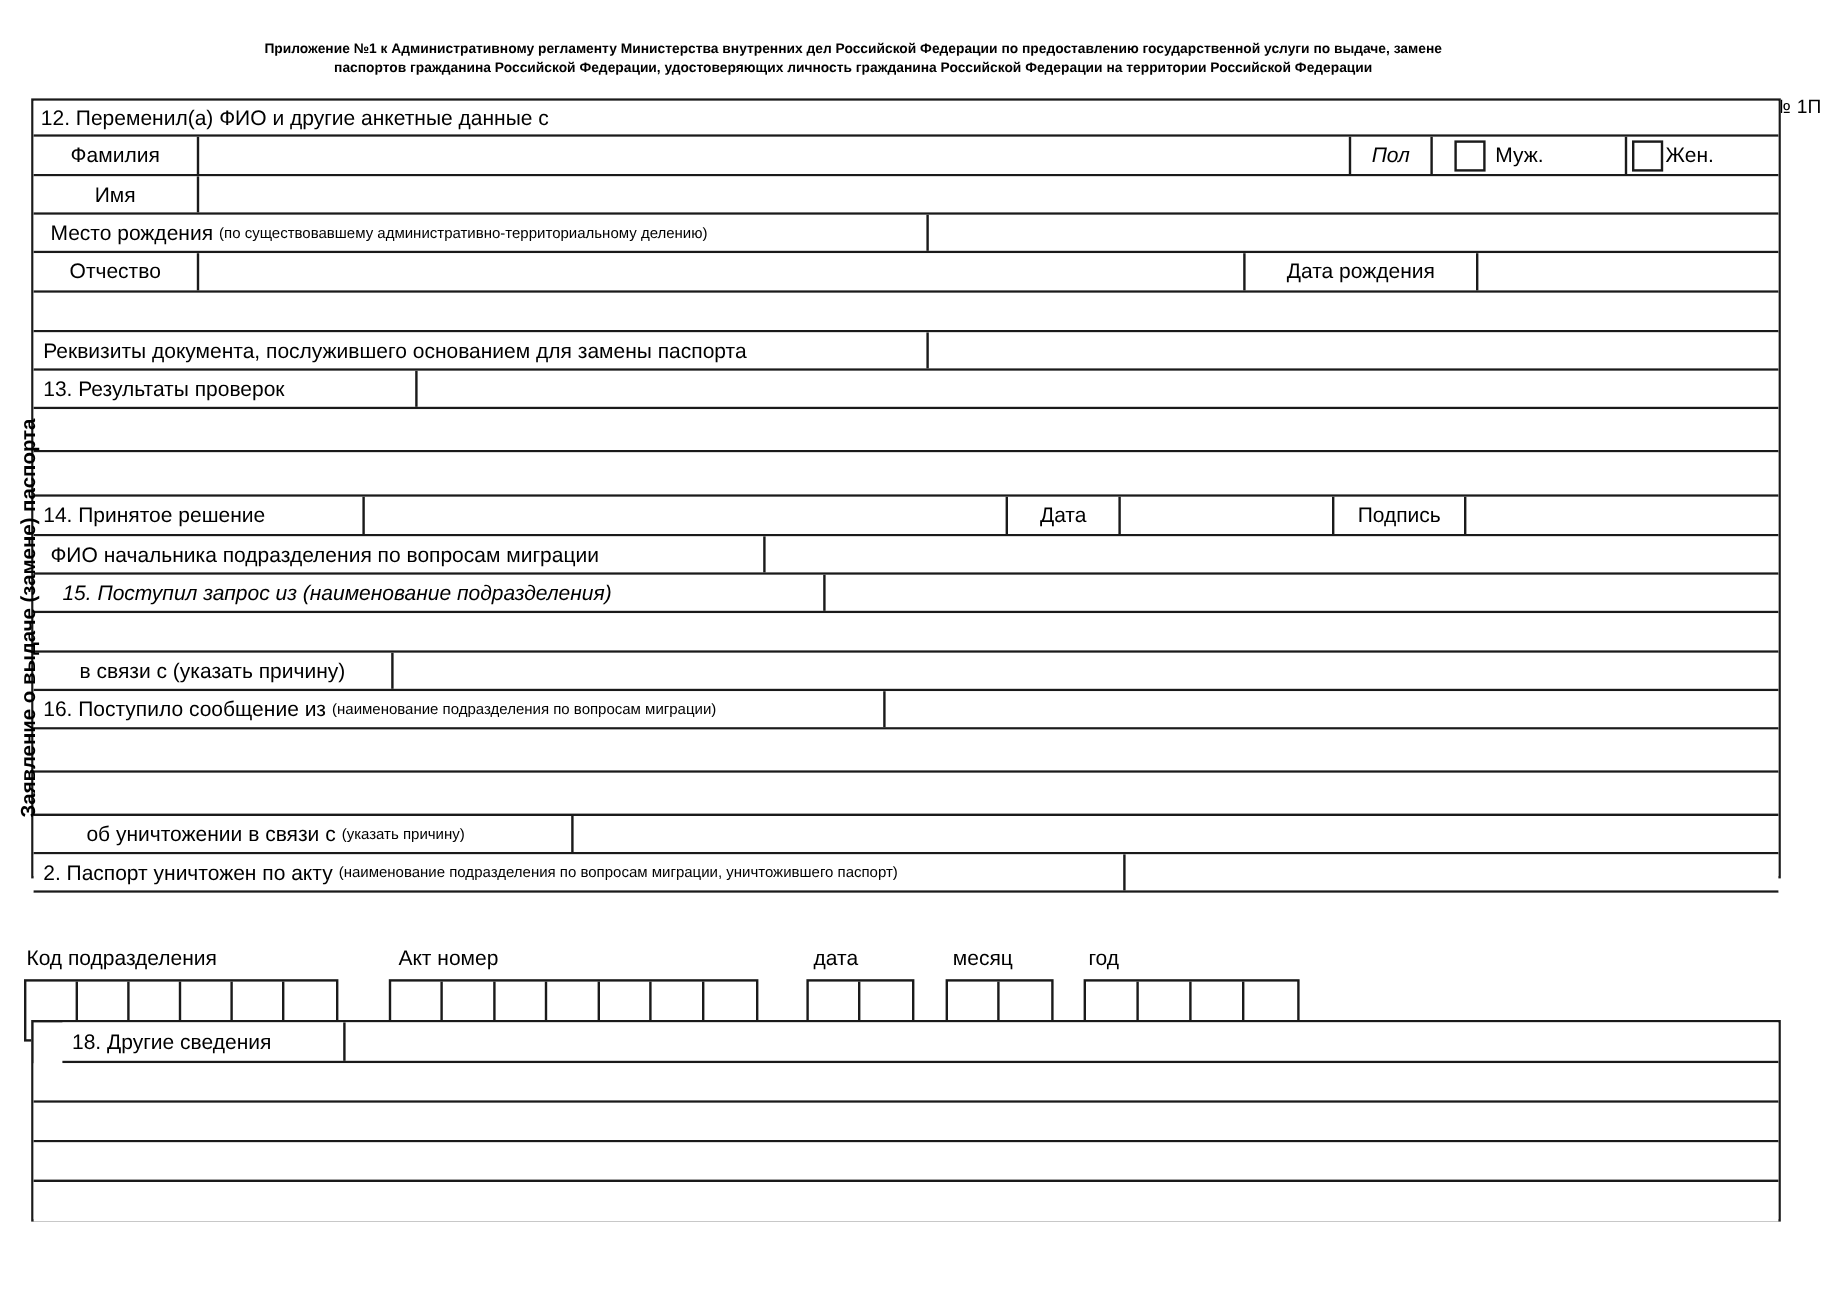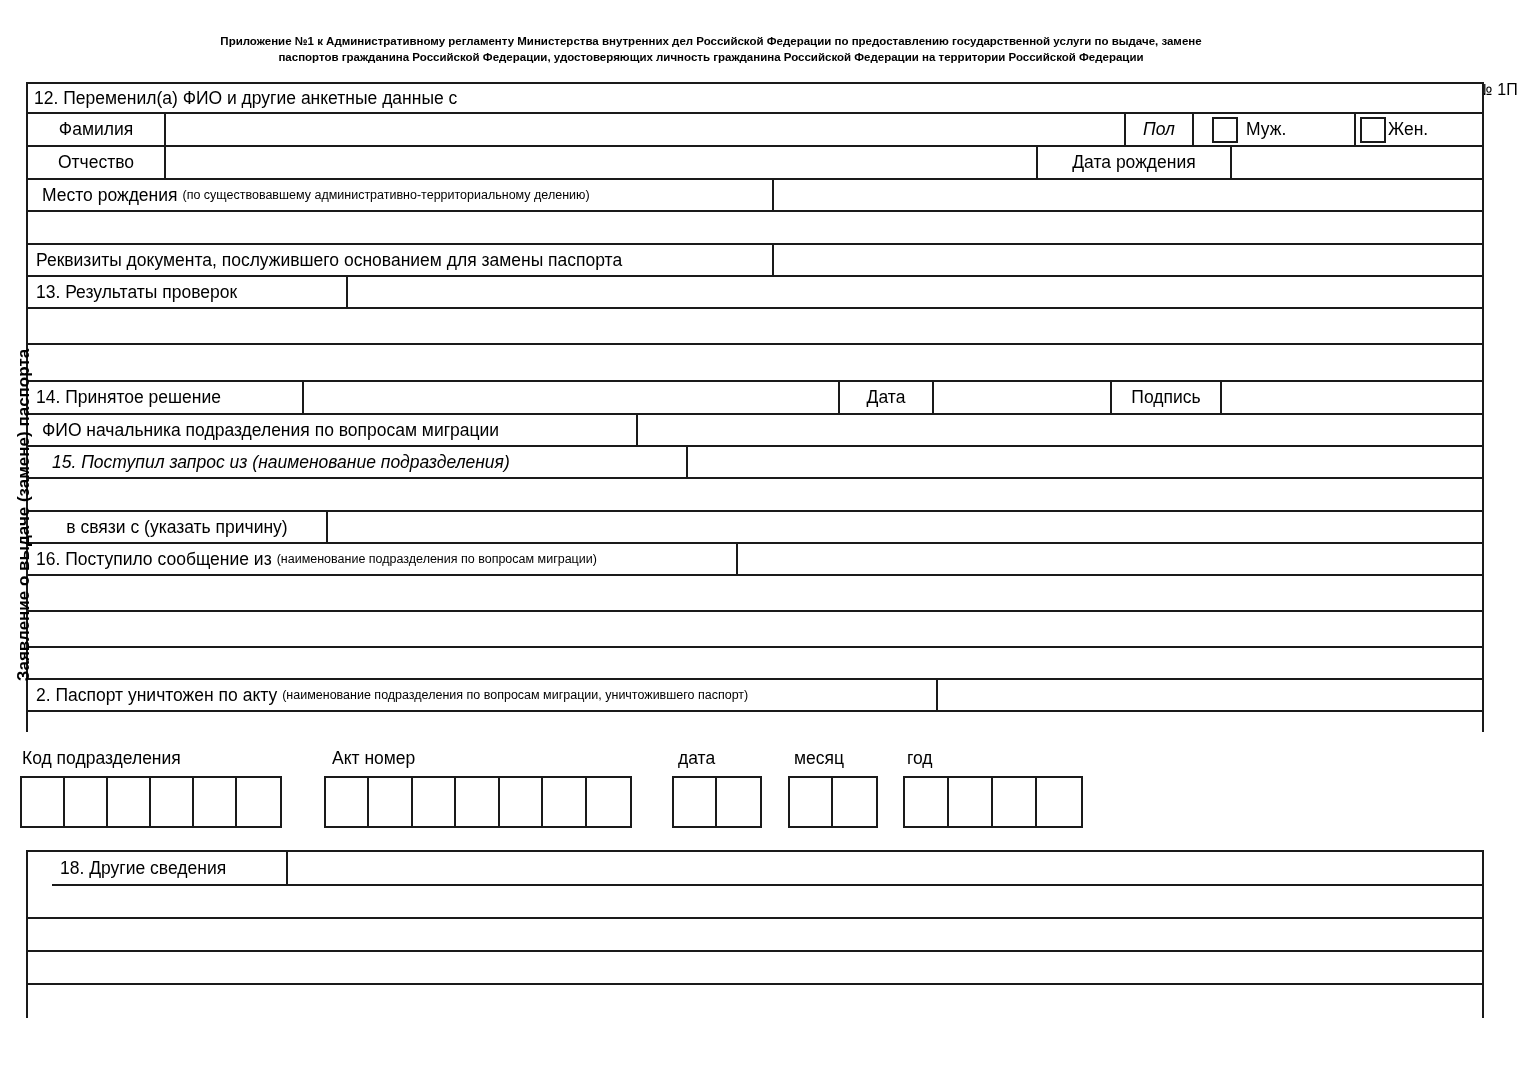--- a/index.html
+++ b/index.html
@@ -96,21 +96,21 @@
     width: 26px; height: 26px;
     border: 2px solid #1a1a1a;
     box-sizing: border-box;
     background: #fff;
     flex: 0 0 auto;
   }
 
   
   #code-strip {
     position: absolute;
-    left: 0; top: 748px;
+    left: 0; top: 788px;
     width: 1292px; height: 95px;
   }
   .grid-group { position: absolute; }
   .grid-label {
     position: absolute;
     left: 2px;
     top: 0;
     font-size: 17.5px;
     white-space: nowrap;
   }
@@ -156,34 +156,38 @@
     <div class="cell div-r" style="width:162px; gap:8px; padding-left:18px;">
       <span class="sexbox"></span>
       <span>Муж.</span>
     </div>
     <div class="cell" style="width:126px; gap:2px; padding-left:4px;">
       <span class="sexbox"></span>
       <span>Жен.</span>
     </div>
   </div>
 
+  <div class="row" style="height:32px;">
+    <div class="cell ctr div-r" style="width:138px;">Имя</div>
+    <div class="cell blank grow"></div>
+  </div>
+
+  <div class="row" style="height:32px;">
+    <div class="cell div-r lbl-indent" style="width:746px; gap:5px;">
+      <span>Место рождения</span>
+      <span class="small">(по существовавшему административно-территориальному делению)</span>
+    </div>
+    <div class="cell blank grow"></div>
+  </div>
 
   <div class="row" style="height:33px;">
     <div class="cell ctr div-r" style="width:138px;">Отчество</div>
     <div class="cell blank div-r grow"></div>
     <div class="cell ctr div-r" style="width:194px;">Дата рождения</div>
     <div class="cell blank" style="width:250px;"></div>
-  </div>
-
-  <div class="row" style="height:32px;">
-    <div class="cell div-r lbl-indent" style="width:746px; gap:5px;">
-      <span>Место рождения</span>
-      <span class="small">(по существовавшему административно-территориальному делению)</span>
-    </div>
-    <div class="cell blank grow"></div>
   </div>
 
   <div class="row" style="height:33px;">
     <div class="cell blank grow"></div>
   </div>
 
   <div class="row" style="height:32px;">
     <div class="cell div-r" style="width:746px; padding-left:8px;">Реквизиты документа, послужившего основанием для замены паспорта</div>
     <div class="cell blank grow"></div>
   </div>
@@ -234,20 +238,24 @@
     <div class="cell blank grow"></div>
   </div>
   <div class="row" style="height:36px;">
     <div class="cell blank grow"></div>
   </div>
   <div class="row" style="height:36px;">
     <div class="cell blank grow"></div>
   </div>
 
   <div class="row" style="height:32px;">
+    <div class="cell div-r" style="width:450px; padding-left:44px; gap:5px;">
+      <span>об уничтожении в связи с</span>
+      <span class="small">(указать причину)</span>
+    </div>
     <div class="cell blank grow"></div>
   </div>
 
   <div class="row" style="height:32px;">
     <div class="cell div-r" style="width:910px; padding-left:8px; gap:5px;">
       <span>2. Паспорт уничтожен по акту</span>
       <span class="small">(наименование подразделения по вопросам миграции, уничтожившего паспорт)</span>
     </div>
     <div class="cell blank grow"></div>
   </div>

